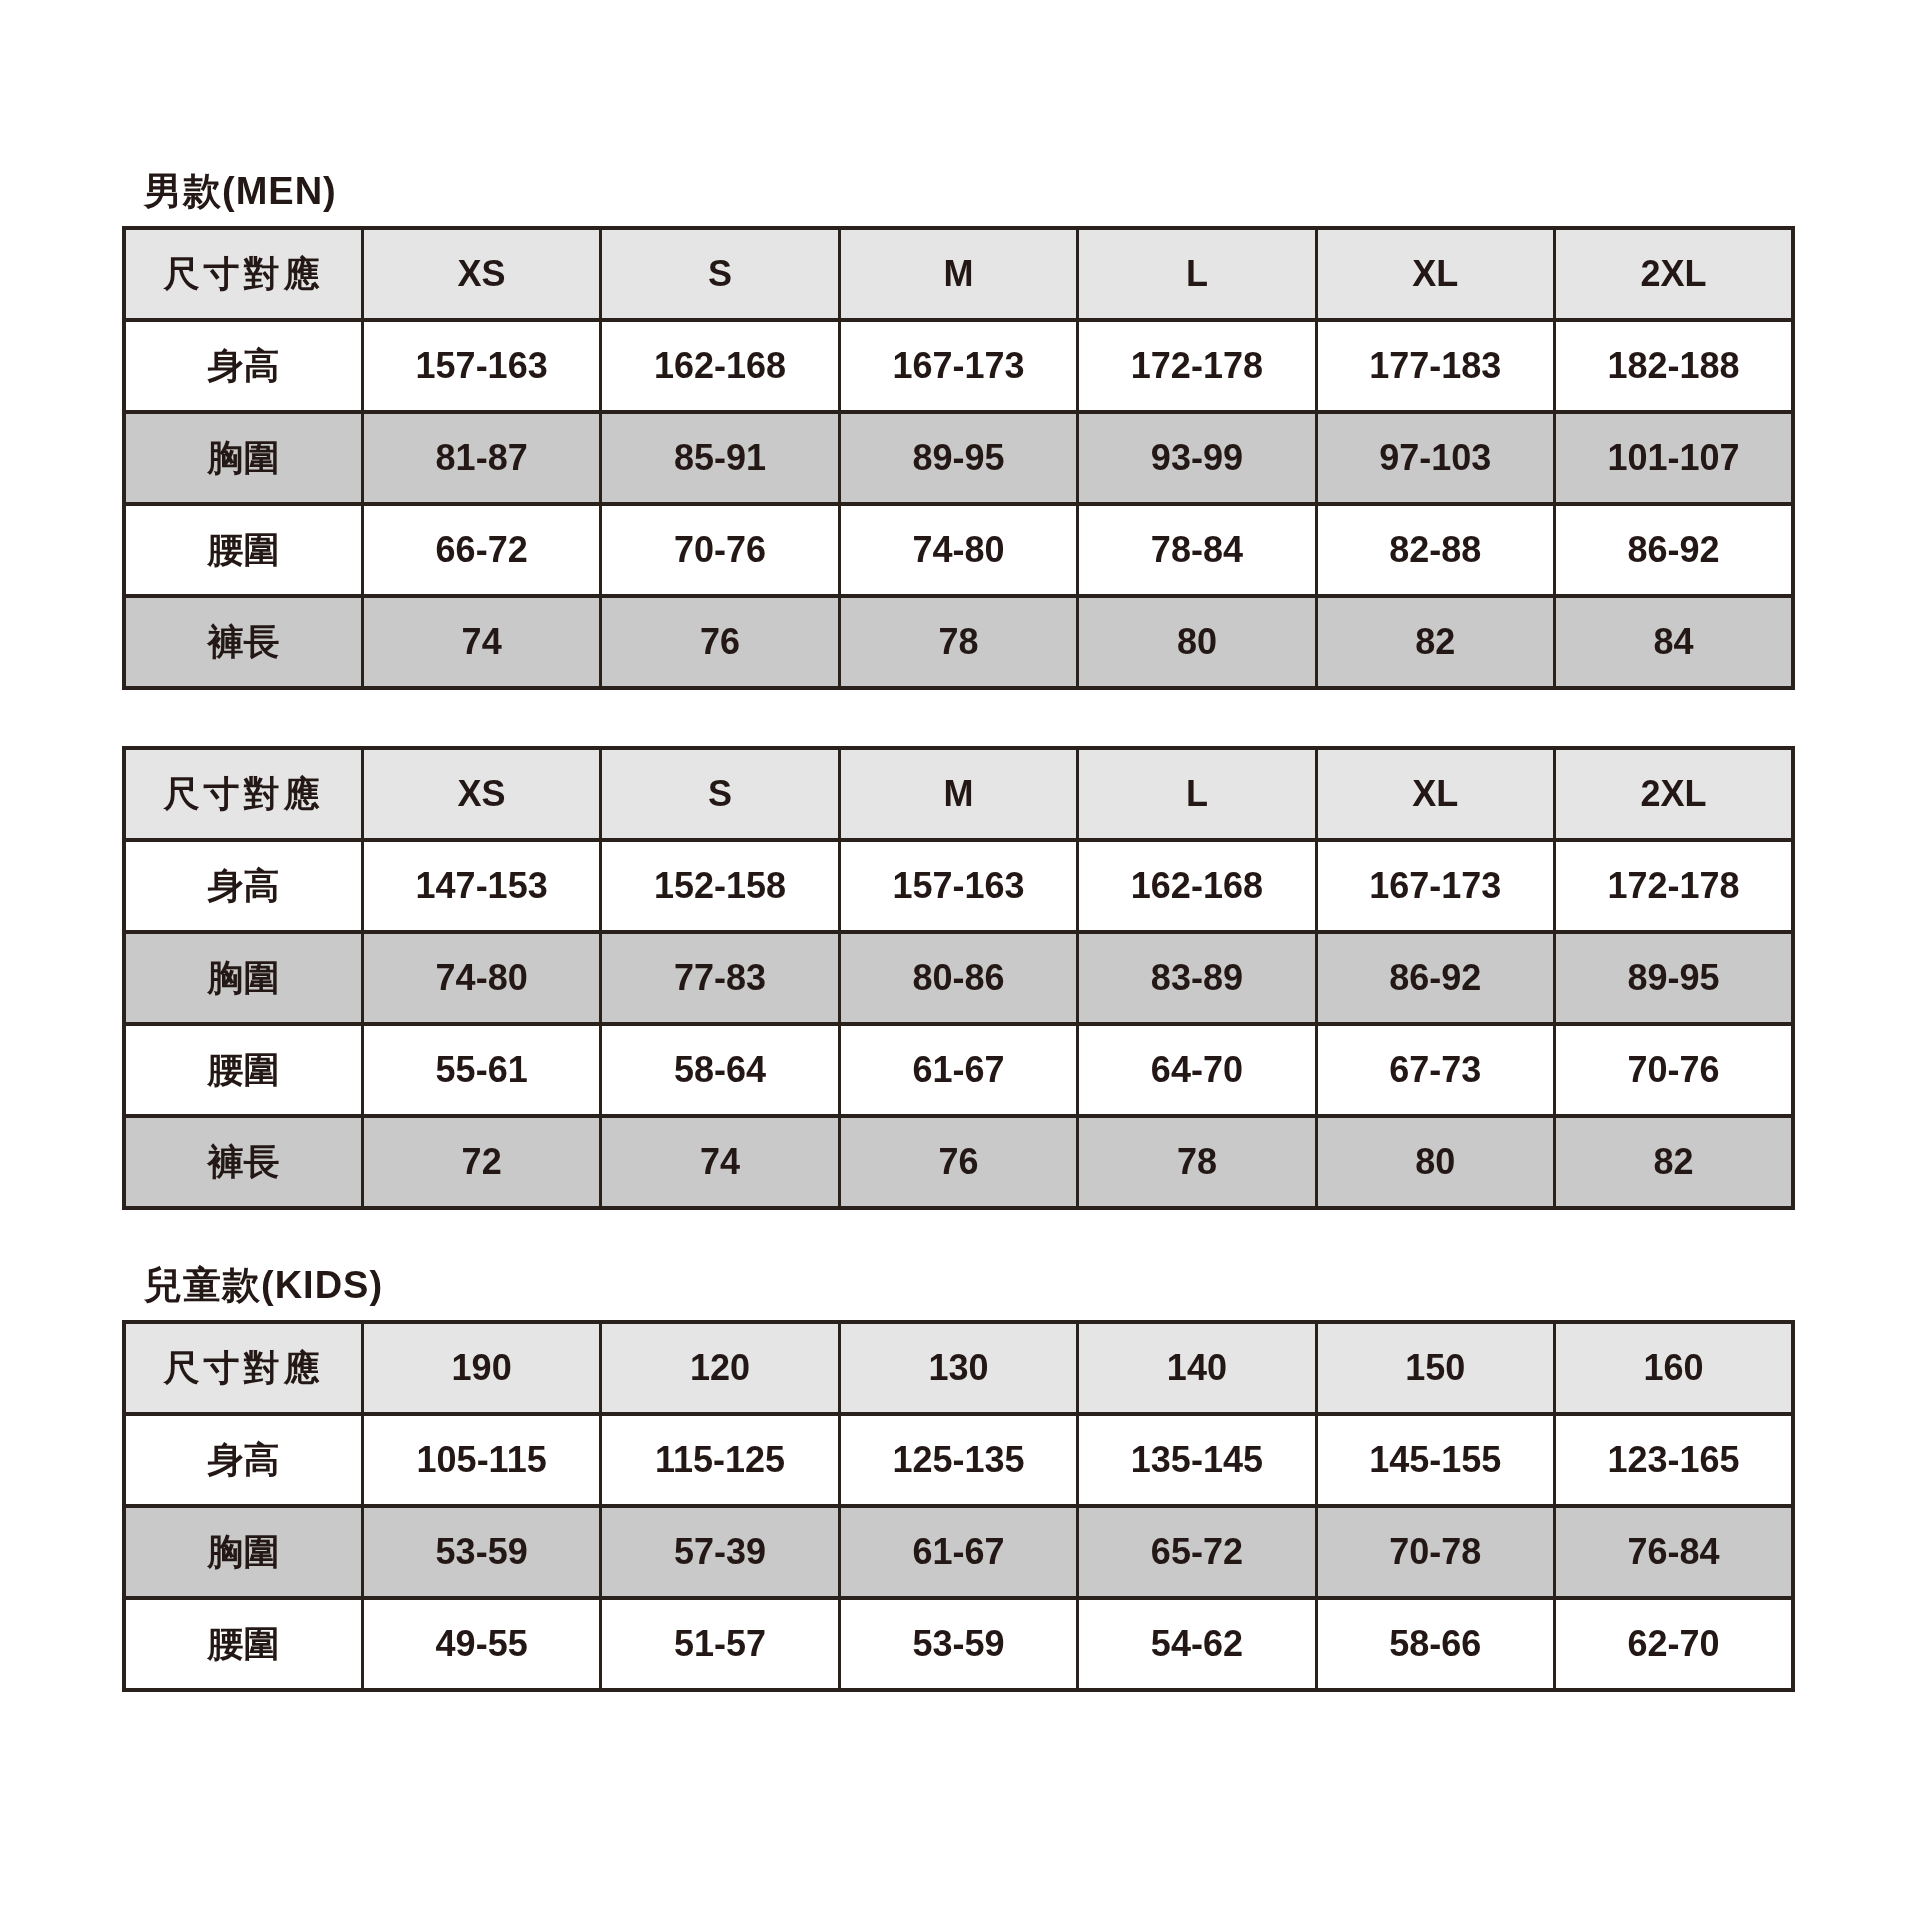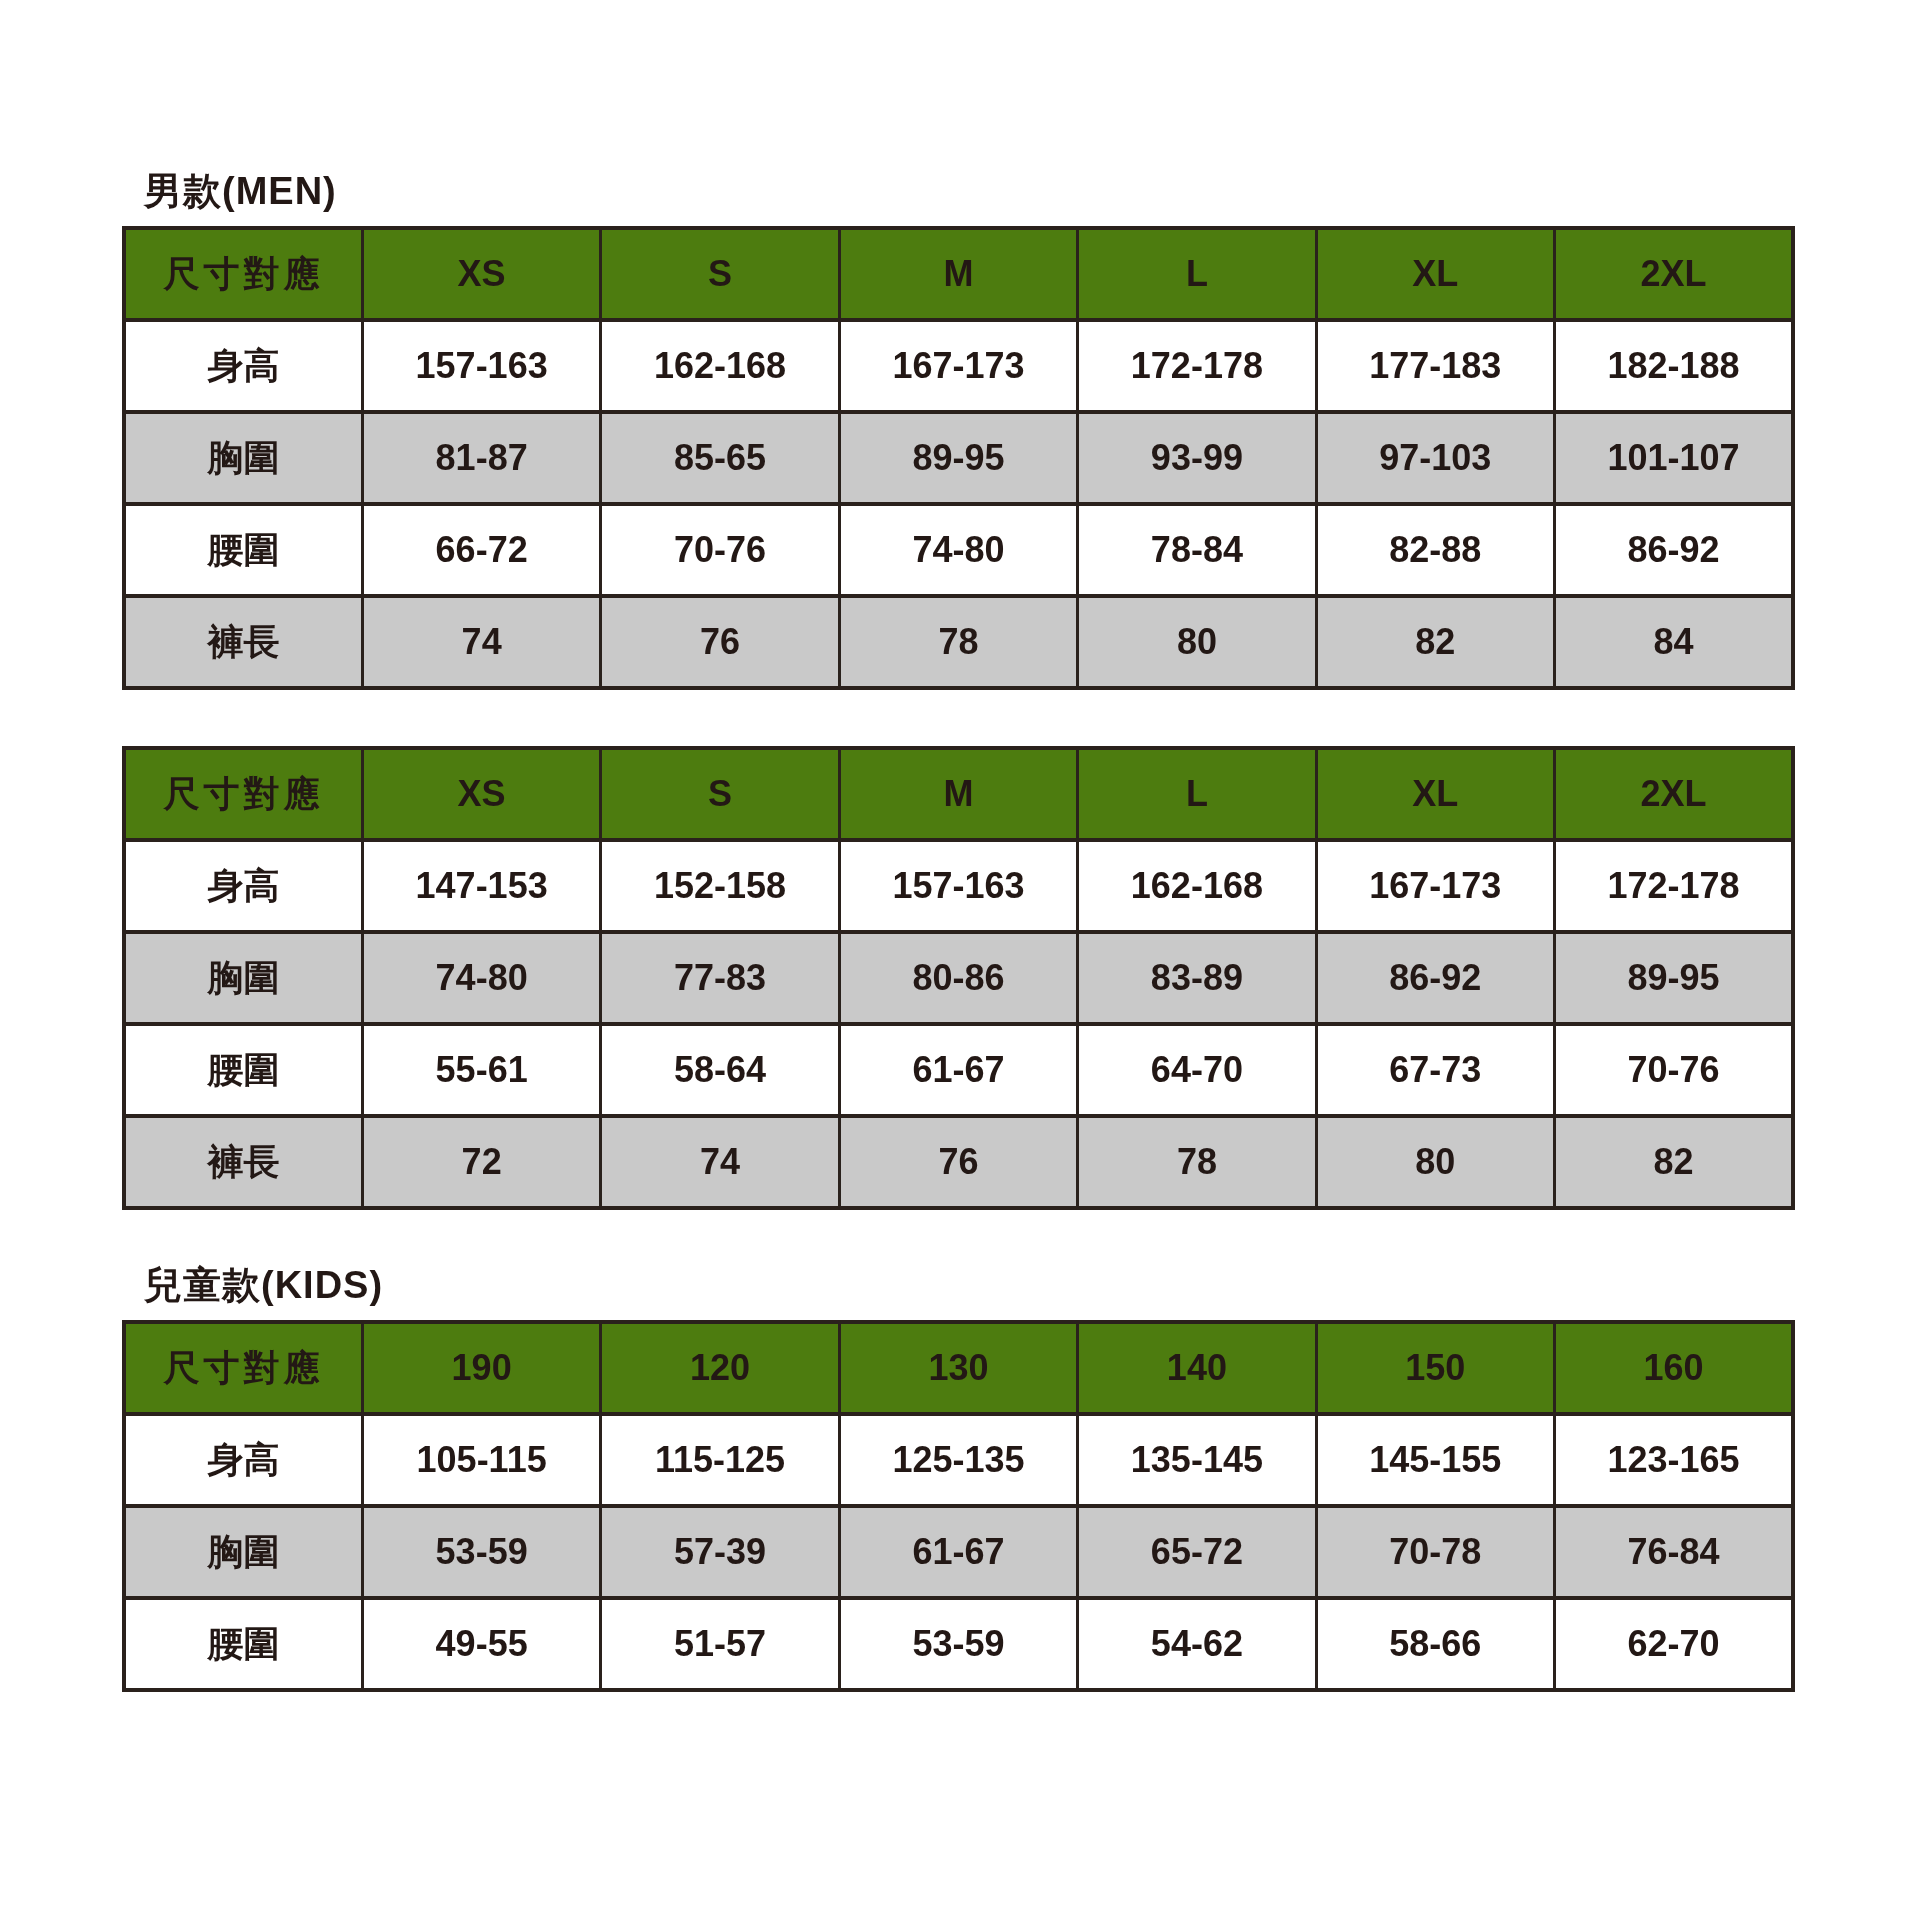--- a/index.html
+++ b/index.html
@@ -43,21 +43,21 @@
     border-bottom: 4px solid #2a211c;
     height: 88px;
     padding: 0;
     text-align: center;
     vertical-align: middle;
     font-size: 36px;
     font-weight: bold;
     white-space: nowrap;
   }
   table.size-table thead th {
-    background: #4d7c0f;
+    background: #e5e5e5;
   }
   table.size-table thead th.label-col {
     letter-spacing: 4px;
   }
   table.size-table tbody tr:nth-child(odd) th,
   table.size-table tbody tr:nth-child(odd) td {
     background: #ffffff;
   }
   table.size-table tbody tr:nth-child(even) th,
   table.size-table tbody tr:nth-child(even) td {
@@ -89,21 +89,21 @@
             <td>157-163</td>
             <td>162-168</td>
             <td>167-173</td>
             <td>172-178</td>
             <td>177-183</td>
             <td>182-188</td>
           </tr>
           <tr>
             <th>胸圍</th>
             <td>81-87</td>
-            <td>85-65</td>
+            <td>85-91</td>
             <td>89-95</td>
             <td>93-99</td>
             <td>97-103</td>
             <td>101-107</td>
           </tr>
           <tr>
             <th>腰圍</th>
             <td>66-72</td>
             <td>70-76</td>
             <td>74-80</td>

